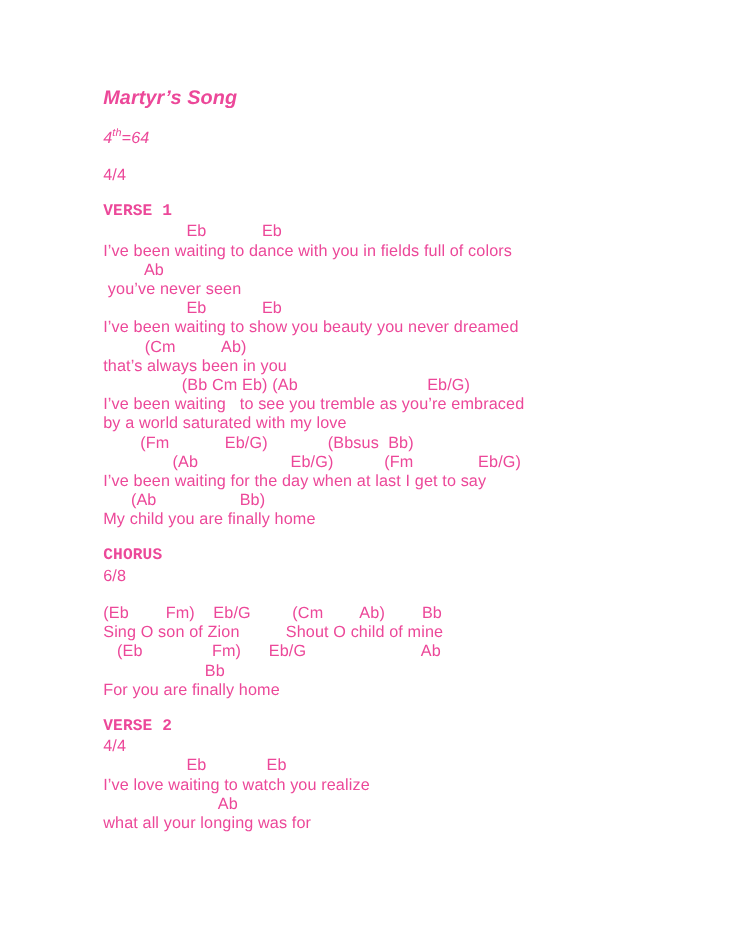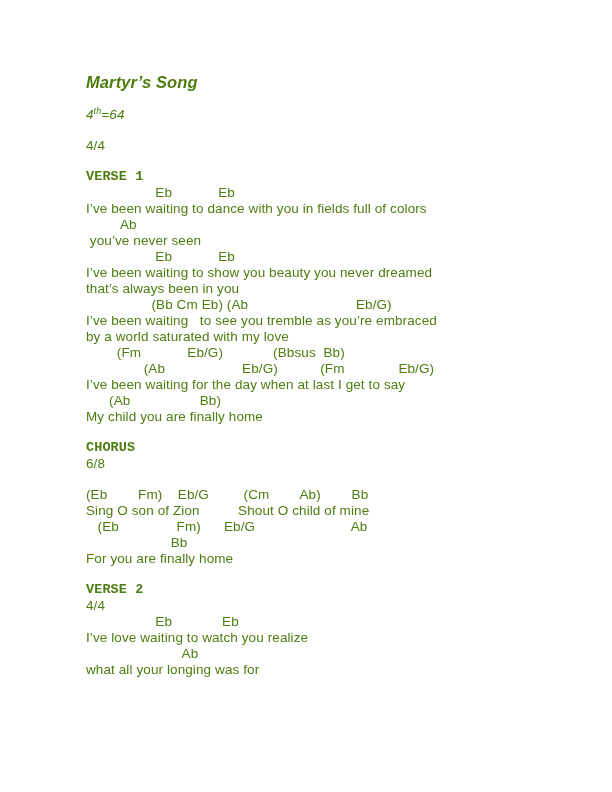--- a/index.html
+++ b/index.html
@@ -8,21 +8,21 @@
     width: 612px;
     height: 792px;
     background: #ffffff;
     overflow: hidden;
   }
   .content {
     position: absolute;
     left: 86px;
     top: 72px;
     right: 30px;
-    color: #4d7c0f;
+    color: #ec4899;
     font-family: "Liberation Sans", sans-serif;
   }
   .line {
     font-size: 13.5px;
     line-height: 16px;
     white-space: pre;
     letter-spacing: 0.1px;
   }
   .line.title {
     font-size: 16.5px;
@@ -46,20 +46,21 @@
       <div class="line blank"></div>
       <div class="line normal">4/4</div>
       <div class="line blank"></div>
       <div class="line heading">VERSE 1</div>
       <div class="line chords">                  Eb            Eb</div>
       <div class="line lyrics">I’ve been waiting to dance with you in fields full of colors</div>
       <div class="line chords">         Ab</div>
       <div class="line lyrics"> you’ve never seen</div>
       <div class="line chords">                  Eb            Eb</div>
       <div class="line lyrics">I’ve been waiting to show you beauty you never dreamed</div>
+      <div class="line chords">         (Cm          Ab)</div>
       <div class="line lyrics">that’s always been in you</div>
       <div class="line chords">                 (Bb Cm Eb) (Ab                            Eb/G)</div>
       <div class="line lyrics">I’ve been waiting   to see you tremble as you’re embraced</div>
       <div class="line lyrics">by a world saturated with my love</div>
       <div class="line chords">        (Fm            Eb/G)             (Bbsus  Bb)</div>
       <div class="line chords">               (Ab                    Eb/G)           (Fm              Eb/G)</div>
       <div class="line lyrics">I’ve been waiting for the day when at last I get to say</div>
       <div class="line chords">      (Ab                  Bb)</div>
       <div class="line lyrics">My child you are finally home</div>
       <div class="line blank"></div>

